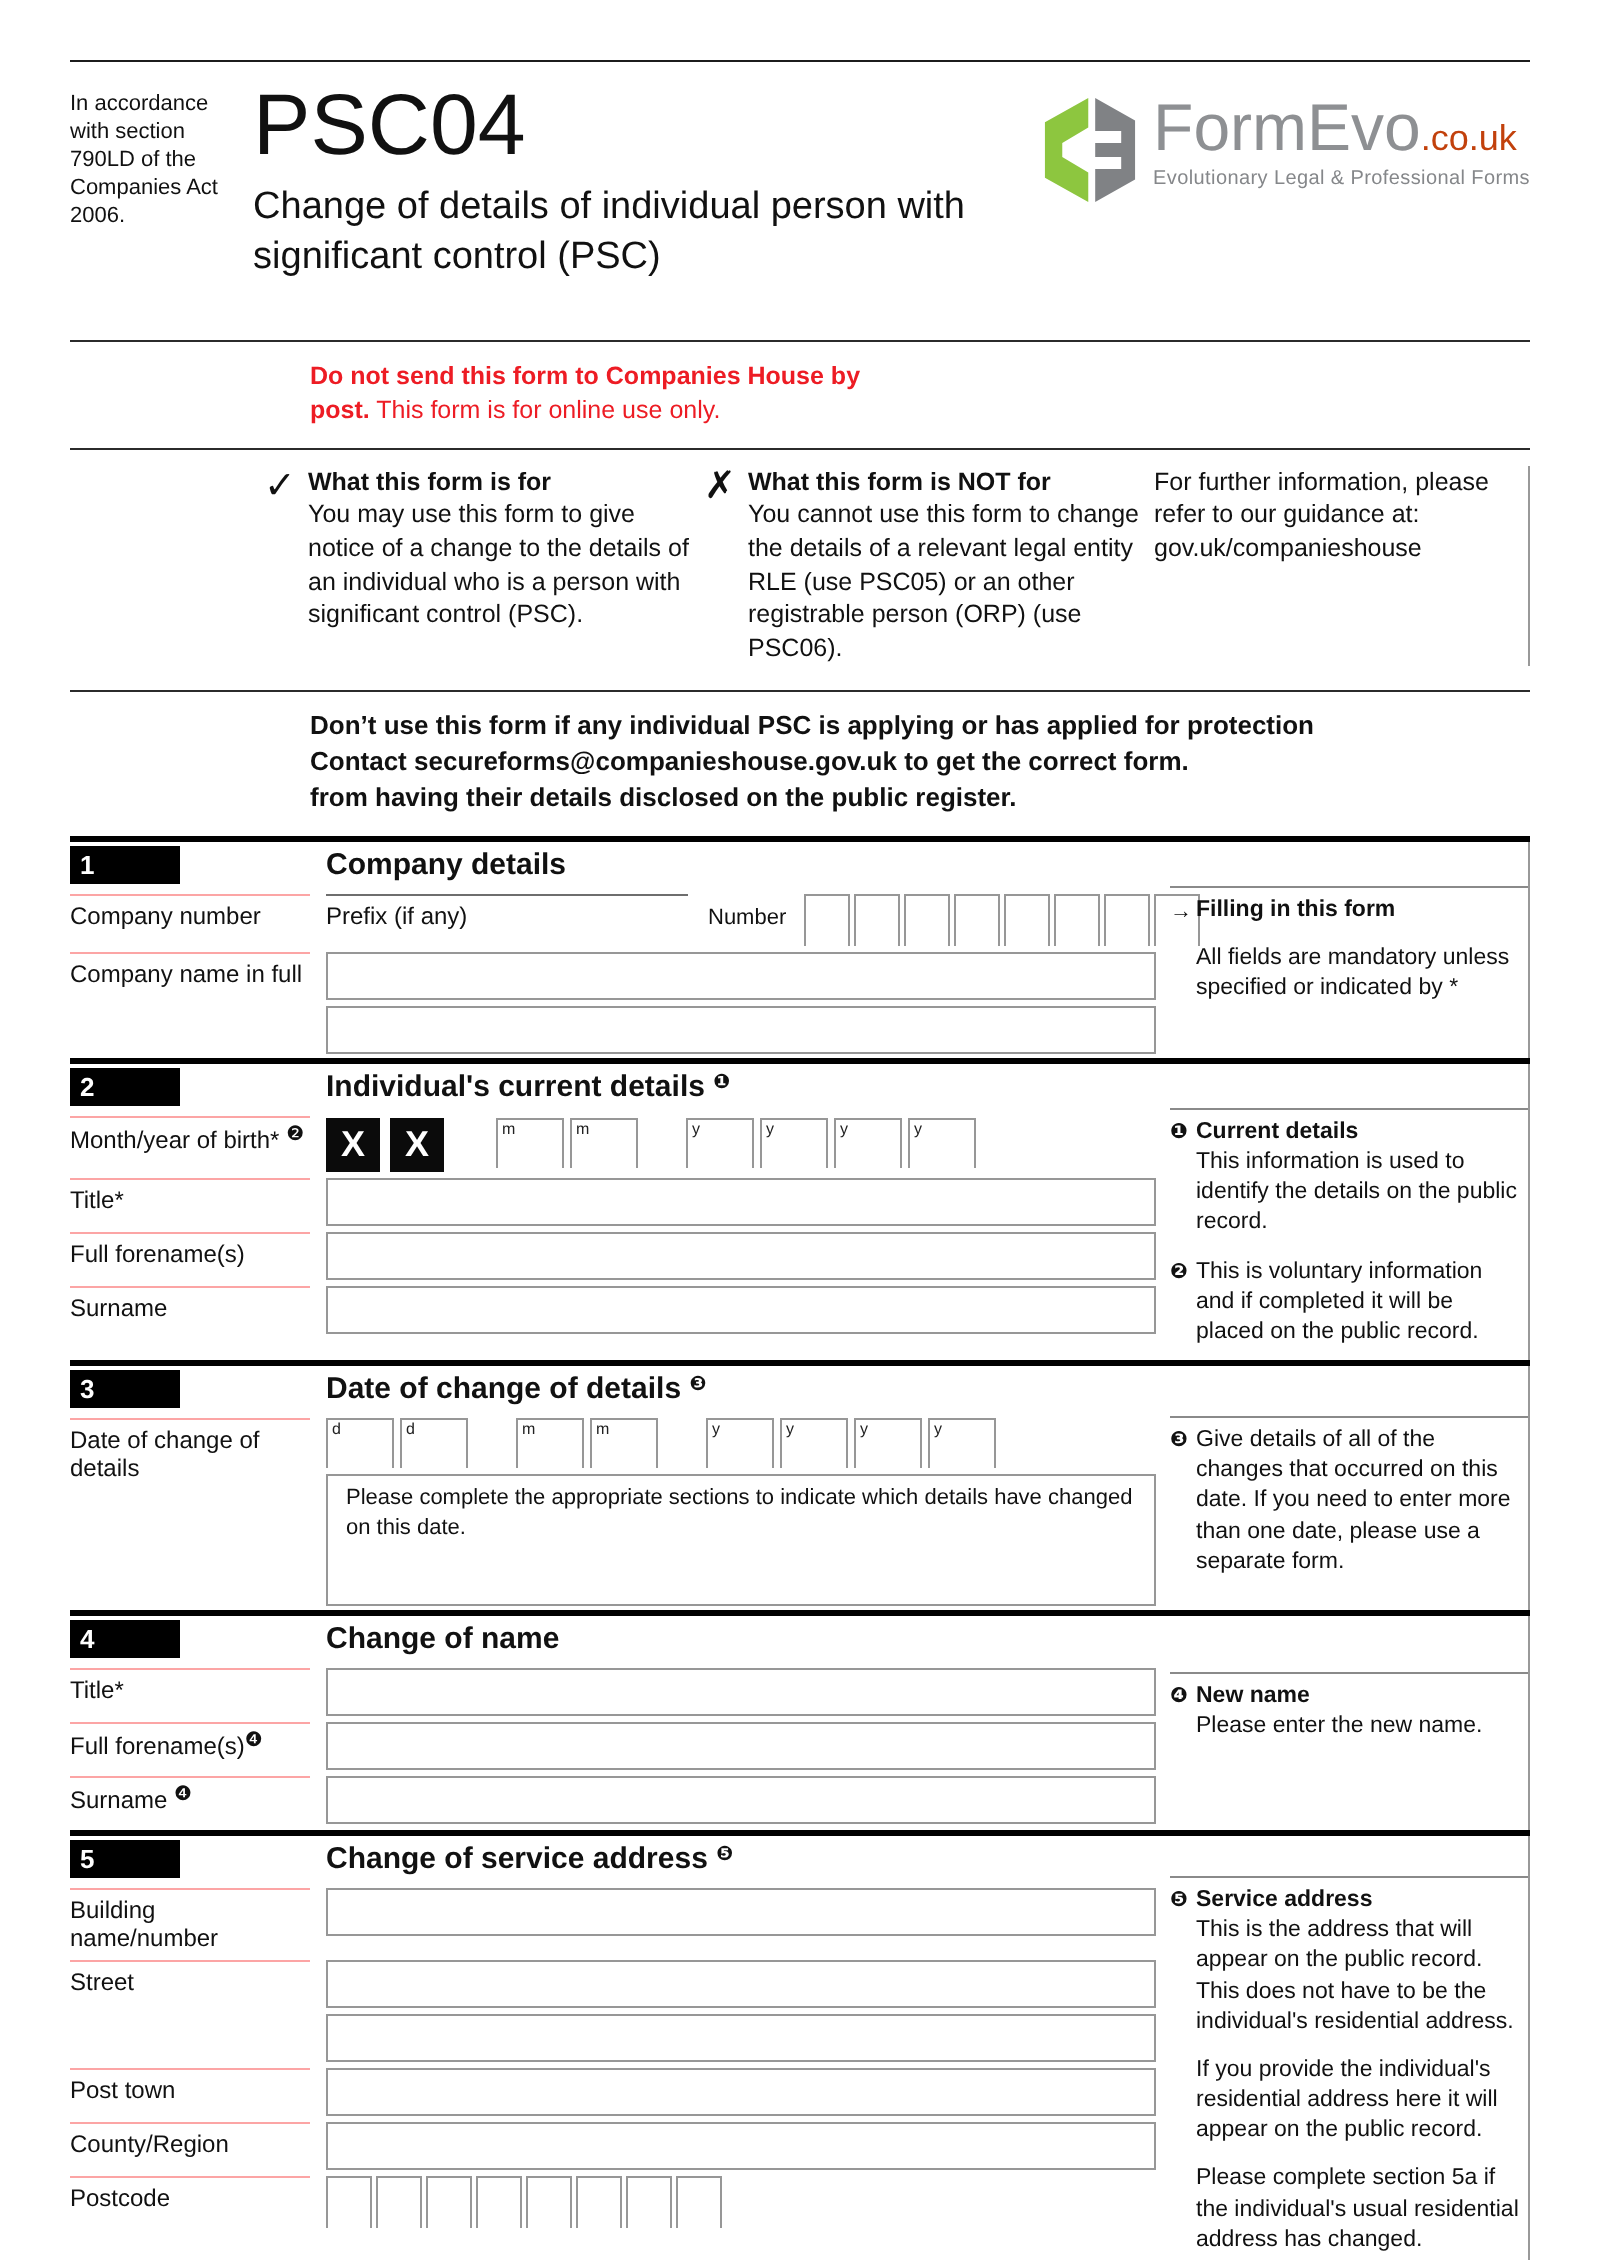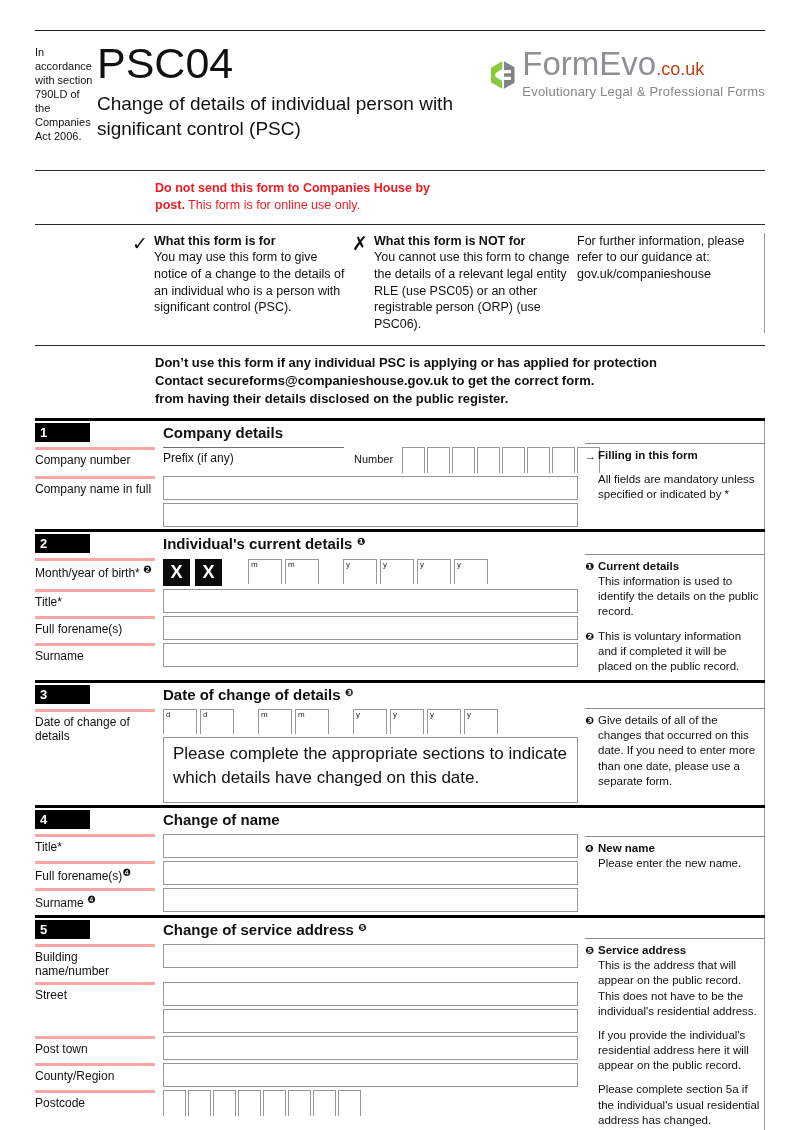--- a/index.html
+++ b/index.html
@@ -13,21 +13,21 @@
   .hdr { border-top:1.5px solid #1c1c1c; padding-top:11px; display:flex; min-height:140px; }
   .accordance { width:118px; font-size:11px; line-height:1.28; padding-top:3px; }
   .titleblock { flex:1; padding-left:3px; }
   .formcode { font-size:43px; line-height:1.0; letter-spacing:0; }
   .formtitle { font-size:19px; line-height:1.32; width:392px; margin-top:6px; }
   .logo { width:276px; display:flex; align-items:flex-start; padding-top:5px; }
   .logotext { margin-left:6px; }
   .brandline { line-height:1; white-space:nowrap; }
   .brand { font-size:33px; color:#8e9093; }
   .suffix { font-size:18px; color:#c2410c; }
-  .tagline { font-size:13px; color:#85878a; margin-top:4px; letter-spacing:0.2px; white-space:nowrap; }
+  .tagline { font-size:10px; color:#85878a; margin-top:4px; letter-spacing:0.2px; white-space:nowrap; }
   
   .rule { border-top:1px solid #2b2b2b; }
   
   .notice { margin-left:120px; width:300px; padding:9px 0 10px; font-size:12.5px; line-height:1.35; color:#ed1c24; min-height:48px; }
   .nb { font-weight:bold; }
   
   .intro { display:flex; padding:8px 0 12px; font-size:12.5px; line-height:1.33; min-height:92px; }
   .icol { display:flex; }
   .ic1 { margin-left:97px; width:220px; }
   .ic2 { width:225px; }
@@ -39,37 +39,37 @@
   .warning { margin-left:120px; padding:8px 0 9px; font-size:13px; font-weight:bold; line-height:1.42; min-height:60px; }
   
   .section { border-top:3px solid #000; display:grid; grid-template-columns:543px 180px; column-gap:7px; }
   .smain { }
   .aside { border-right:1px solid #999; }
   .shead { display:grid; grid-template-columns:120px 1fr; column-gap:8px; padding:2px 0 4px; align-items:center; }
   .snum { width:55px; height:19px; background:#000; color:#fff; font-weight:bold; font-size:13px; padding-left:5px; line-height:19px; }
   .stitle { font-weight:bold; font-size:15px; }
   .marker { font-size:10px; vertical-align:4px; }
   .frow { display:grid; grid-template-columns:120px 1fr; column-gap:8px; padding:1px 0 2px; align-items:start; }
-  .flabel { border-top:3px solid #fca5a5; font-size:12px; padding-top:3px; min-height:22px; line-height:1.2; }
+  .flabel { border-top:1px solid #fca5a5; font-size:12px; padding-top:3px; min-height:22px; line-height:1.2; }
   .flabel.noline { border-top:none; }
   .finput { width:100%; height:24px; border:1px solid #979797; background:#fff; font-size:13px; padding:2px 6px; font-family:inherit; display:block; }
   .stack { display:flex; flex-direction:column; gap:3px; }
   
   .cells { display:flex; align-items:flex-start; }
   .cell { width:23px; height:26px; border:1px solid #979797; border-bottom:none; margin-right:2px; background:#fff; font-size:13px; text-align:center; font-family:inherit; }
   .lcell { position:relative; width:34px; height:25px; border:1px solid #979797; border-bottom:none; margin-right:3px; background:#fff; }
   .corner { position:absolute; top:0px; left:2px; font-size:8px; color:#222; }
   .xcell { width:27px; height:27px; background:#0b0b0b; color:#fff; font-weight:bold; font-size:18px; display:flex; align-items:center; justify-content:center; margin-right:5px; }
   .gsp { width:21px; flex:none; }
   
   .cnwrap { display:flex; align-items:flex-start; }
   .prefix { flex:none; width:181px; border-top:1px solid #6e6e6e; font-size:12px; padding-top:3px; }
   .numlbl { flex:none; font-size:11px; padding:6px 9px 0 10px; }
   
-  .msgbox { border:1px solid #979797; min-height:66px; margin-top:3px; padding:4px 9px; font-size:17px; line-height:1.38; }
+  .msgbox { border:1px solid #979797; min-height:66px; margin-top:3px; padding:4px 9px; font-size:11px; line-height:1.38; }
   
   .note { border-top:1px solid #8a8a8a; margin-top:22px; padding:4px 4px 6px 0; font-size:11.5px; line-height:1.32; }
   .nrow { display:flex; }
   .nmark { width:13px; flex:none; font-size:10.5px; padding-top:1px; font-weight:bold; }
   .nmark.arrow { font-weight:bold; font-size:11px; }
   .nt { font-weight:bold; }
   .np { }
   .sp { margin-top:9px; }
   .sp2 { margin-top:9px; }
   

